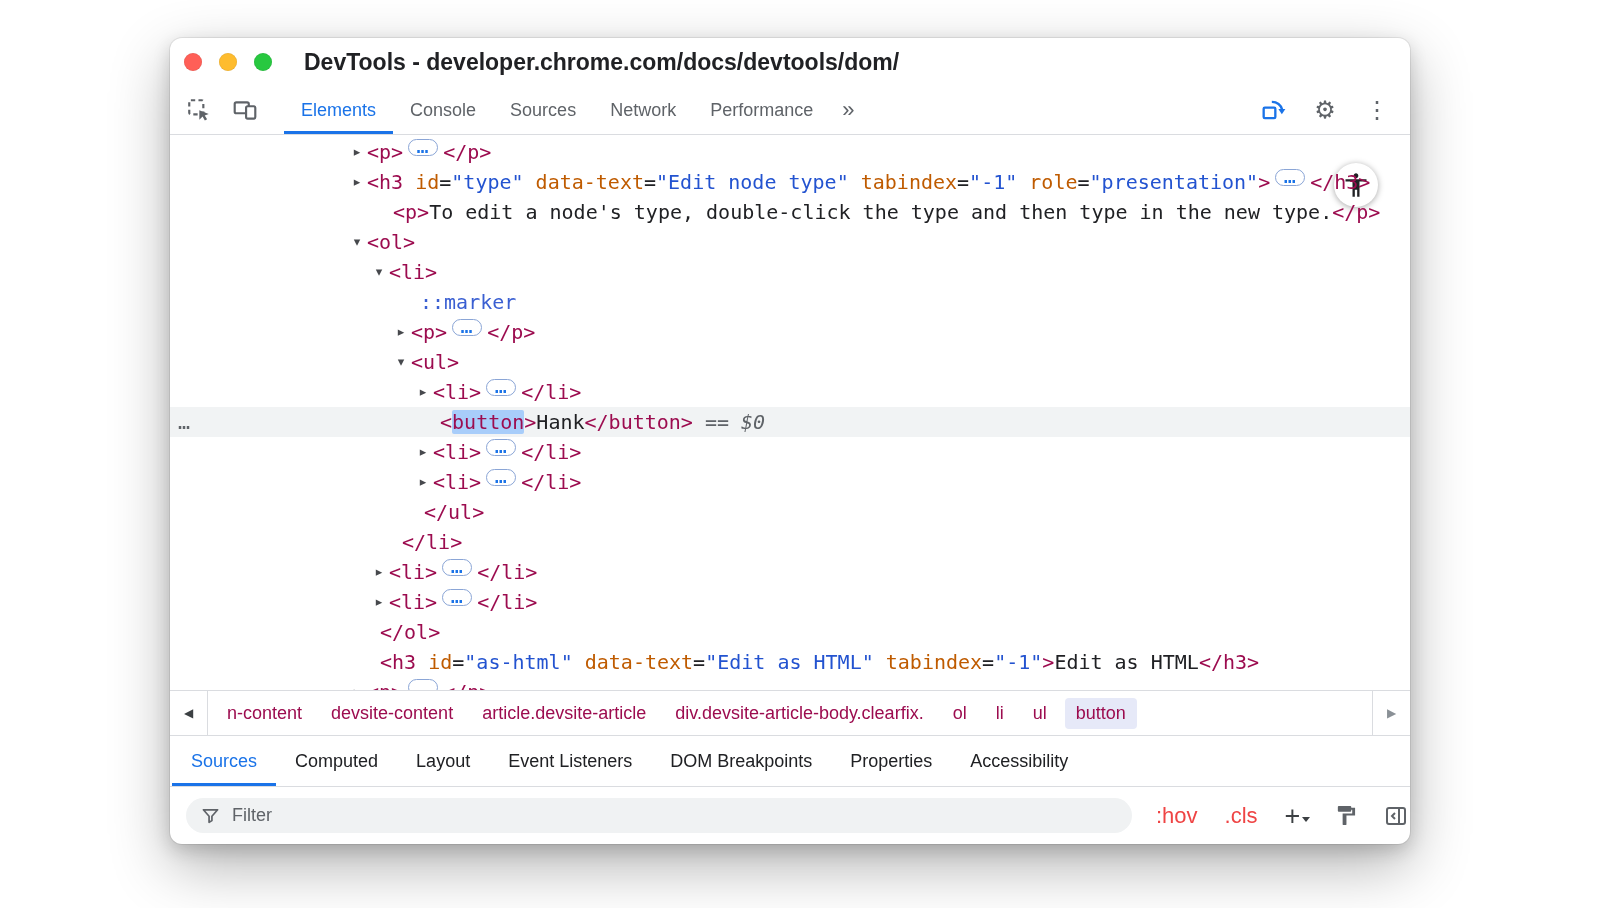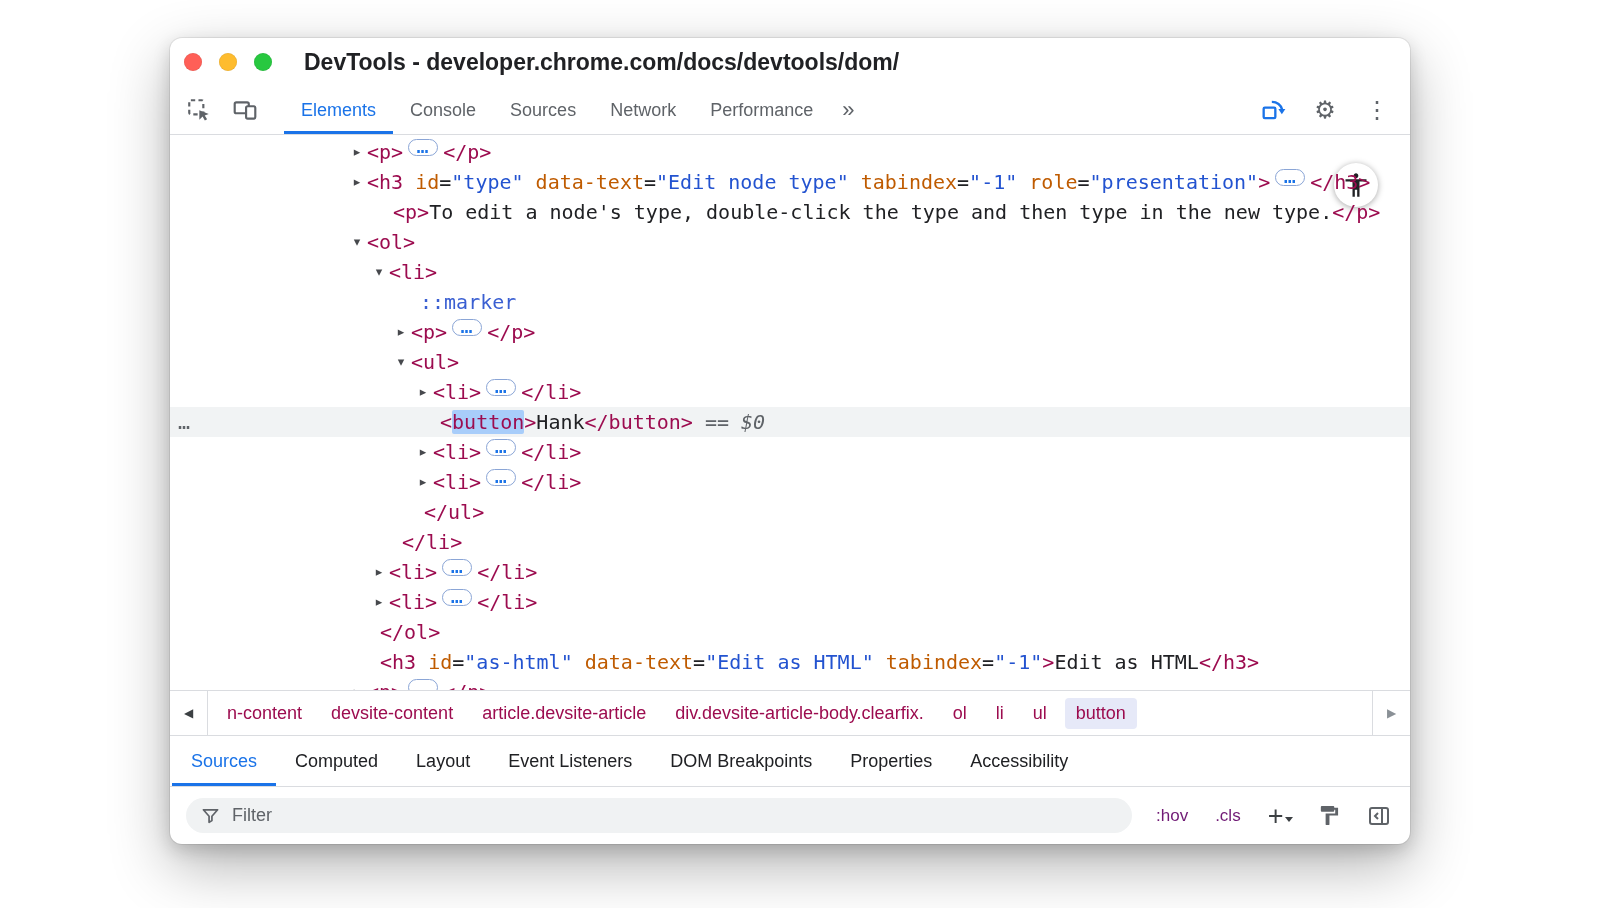--- a/index.html
+++ b/index.html
@@ -60,21 +60,21 @@
   .ptab{display:flex;align-items:center;padding:3px 19px 0;font-size:18px;color:#202124;
         border-bottom:3px solid transparent;white-space:nowrap}
   .ptab.active{color:var(--accent);border-bottom-color:var(--accent)}
   
   .filter-row{flex:none;height:58px;border-top:1px solid #dadce0;display:flex;align-items:center;padding:0 16px}
   .filter-box{flex:none;width:946px;height:35px;background:#f0f2f3;border-radius:18px;
               display:flex;align-items:center;gap:10px;padding:8px 15px}
   .filter-box input{flex:1;border:0;outline:0;background:transparent;font-size:18px;color:#202124;font-family:inherit}
   .filter-box input::placeholder{color:#5f6368}
   .fr-controls{display:flex;align-items:center;gap:27px;margin-left:24px}
-  .toggle-label{font-size:17px;color:#701a75}
+  .toggle-label{font-size:22px;color:#ef4444}
   .plus{font-size:27px;color:#3c4043;line-height:22px;position:relative;padding-right:7px}
   .plus::after{content:"";position:absolute;right:-3px;bottom:1px;border:4px solid transparent;border-top:5px solid #3c4043}
 </style>
 </head>
 <body>
 
 <div class="window">
 
   <div class="titlebar">
     <div class="lights">

